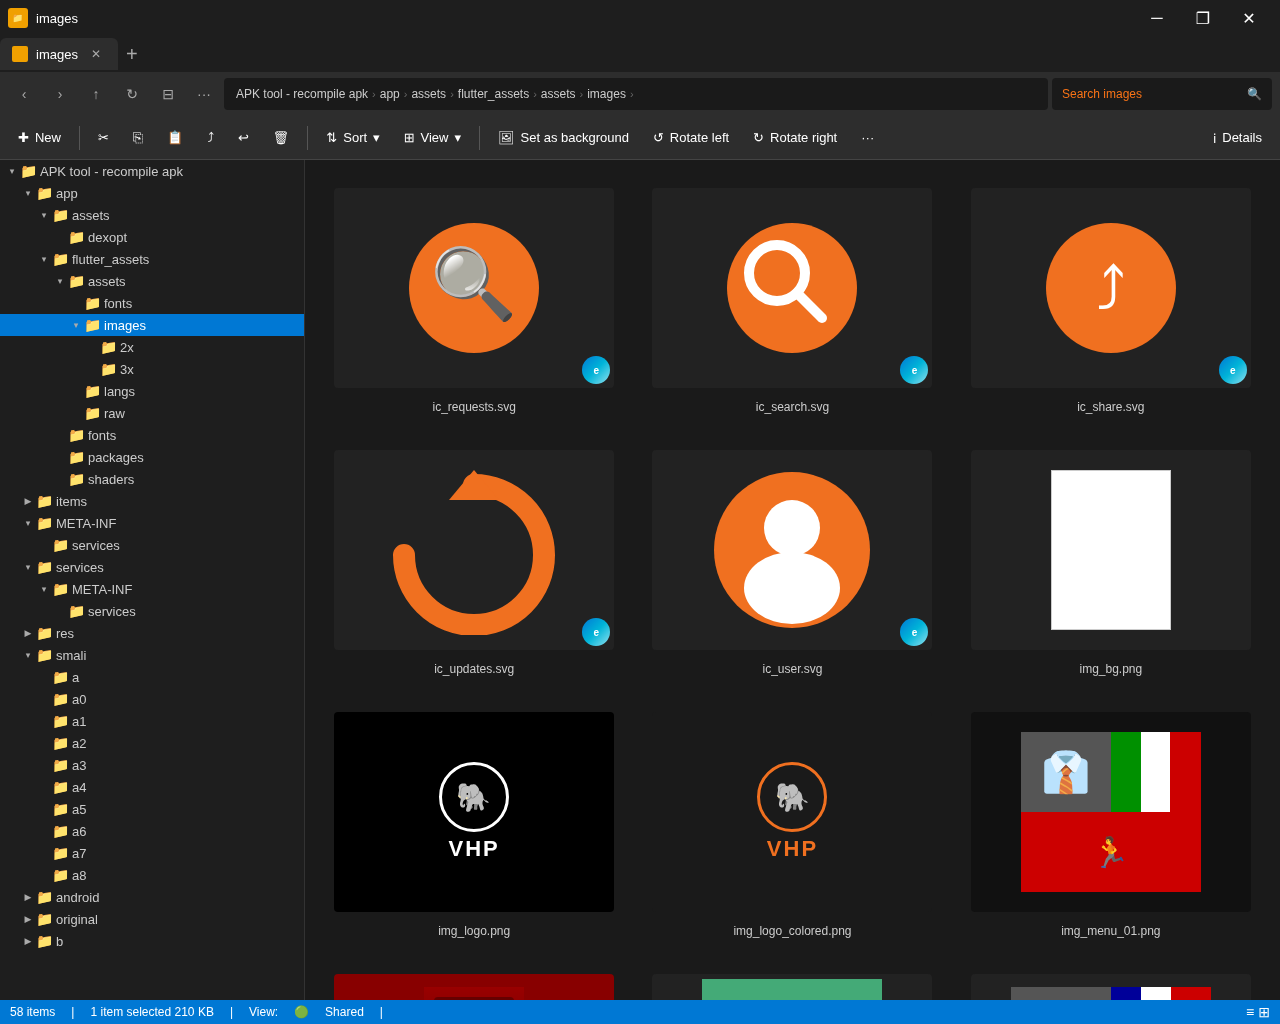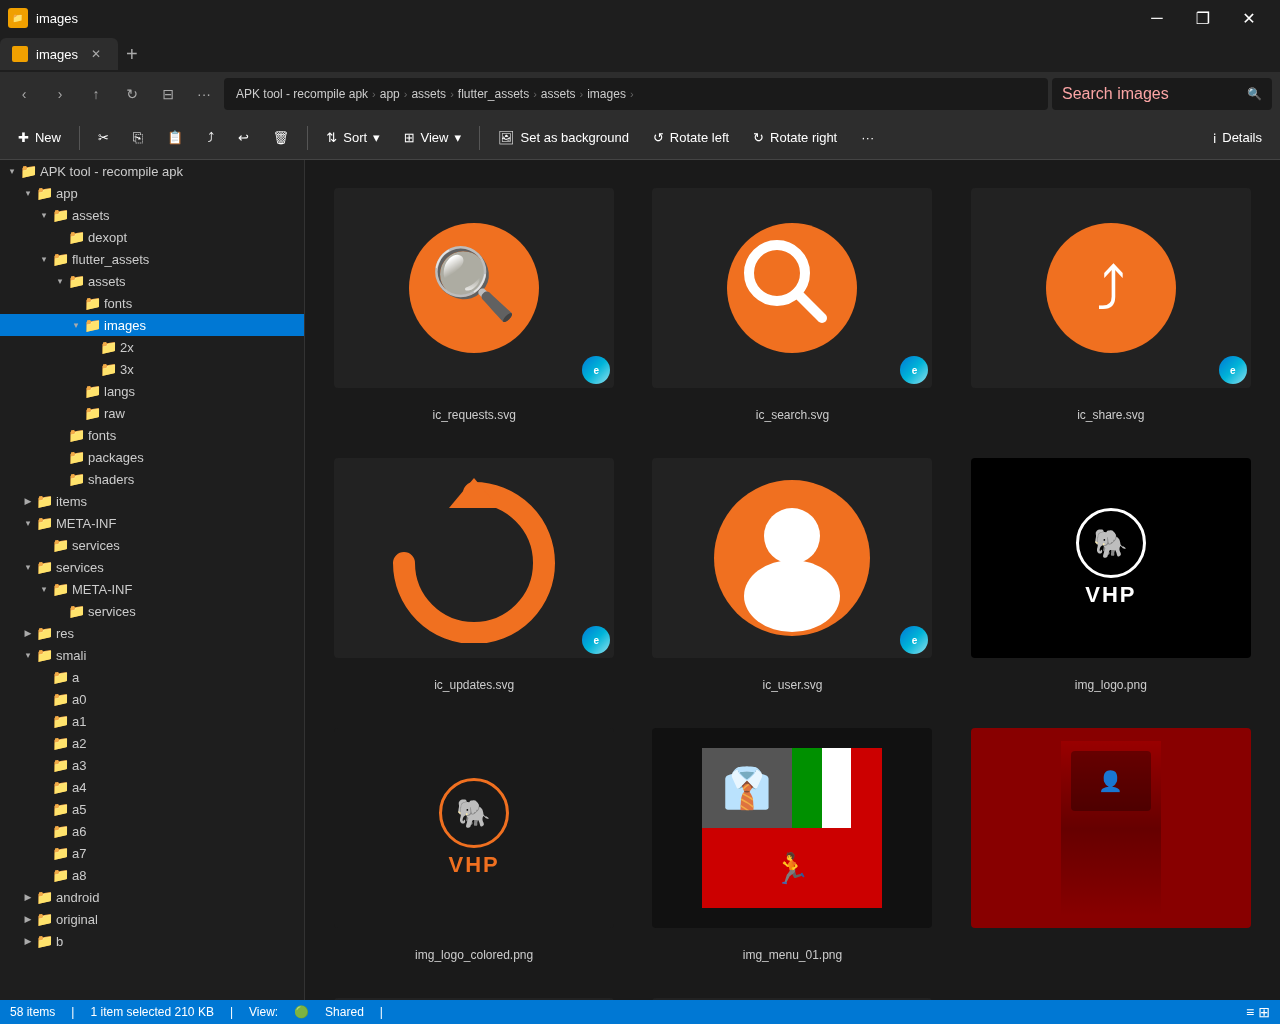--- a/index.html
+++ b/index.html
@@ -257,21 +257,21 @@
       height: 200px;
       display: flex;
       align-items: center;
       justify-content: center;
       background: #222;
       border-radius: 4px;
       overflow: hidden;
       position: relative;
     }
     .file-name {
-      margin-top: 20px;
+      margin-top: 12px;
       font-size: 12px;
       color: #ccc;
       text-align: center;
     }
     
     .status-bar {
       background: #0078d4;
       height: 24px;
       display: flex;
       align-items: center;
@@ -353,21 +353,21 @@
     <span class="breadcrumb-item">assets</span>
     <span class="breadcrumb-sep">›</span>
     <span class="breadcrumb-item">flutter_assets</span>
     <span class="breadcrumb-sep">›</span>
     <span class="breadcrumb-item">assets</span>
     <span class="breadcrumb-sep">›</span>
     <span class="breadcrumb-item">images</span>
     <span class="breadcrumb-sep">›</span>
   </div>
   <div class="search-bar">
-    <span style="color:#fca5a5;font-size:16px;">Search images</span>
+    <span style="color:#f97316;font-size:12px;">Search images</span>
     <span style="margin-left:auto;color:#888;">🔍</span>
   </div>
 </div>
 
 <div class="toolbar">
   <button class="toolbar-btn">
     <span>✚</span>
     <span>New</span>
   </button>
   <div class="toolbar-sep"></div>
@@ -688,20 +688,26 @@
 
           <ellipse cx="80" cy="118" rx="48" ry="36" fill="#fff"></ellipse>
         </svg>
         <div class="edge-overlay">
           <div class="edge-icon" style="width:28px;height:28px;font-size:10px;">e</div>
         </div>
       </div>
       <span class="file-name">ic_user.svg</span>
     </div>
 
+    <div class="file-item">
+      <div class="file-thumb" style="background:#222;display:flex;align-items:center;justify-content:center;">
+        <div style="width:120px;height:160px;background:#fff;border:1px solid #ccc;"></div>
+      </div>
+      <span class="file-name">img_bg.png</span>
+    </div>
 
     <div class="file-item">
       <div class="file-thumb" style="background:#000;">
         <div style="display:flex;flex-direction:column;align-items:center;gap:4px;">
           <div style="width:70px;height:70px;border:3px solid #fff;border-radius:50%;display:flex;align-items:center;justify-content:center;">
             <span style="font-size:28px;">🐘</span>
           </div>
           <span style="color:#fff;font-size:22px;font-weight:bold;letter-spacing:2px;">VHP</span>
         </div>
       </div>

